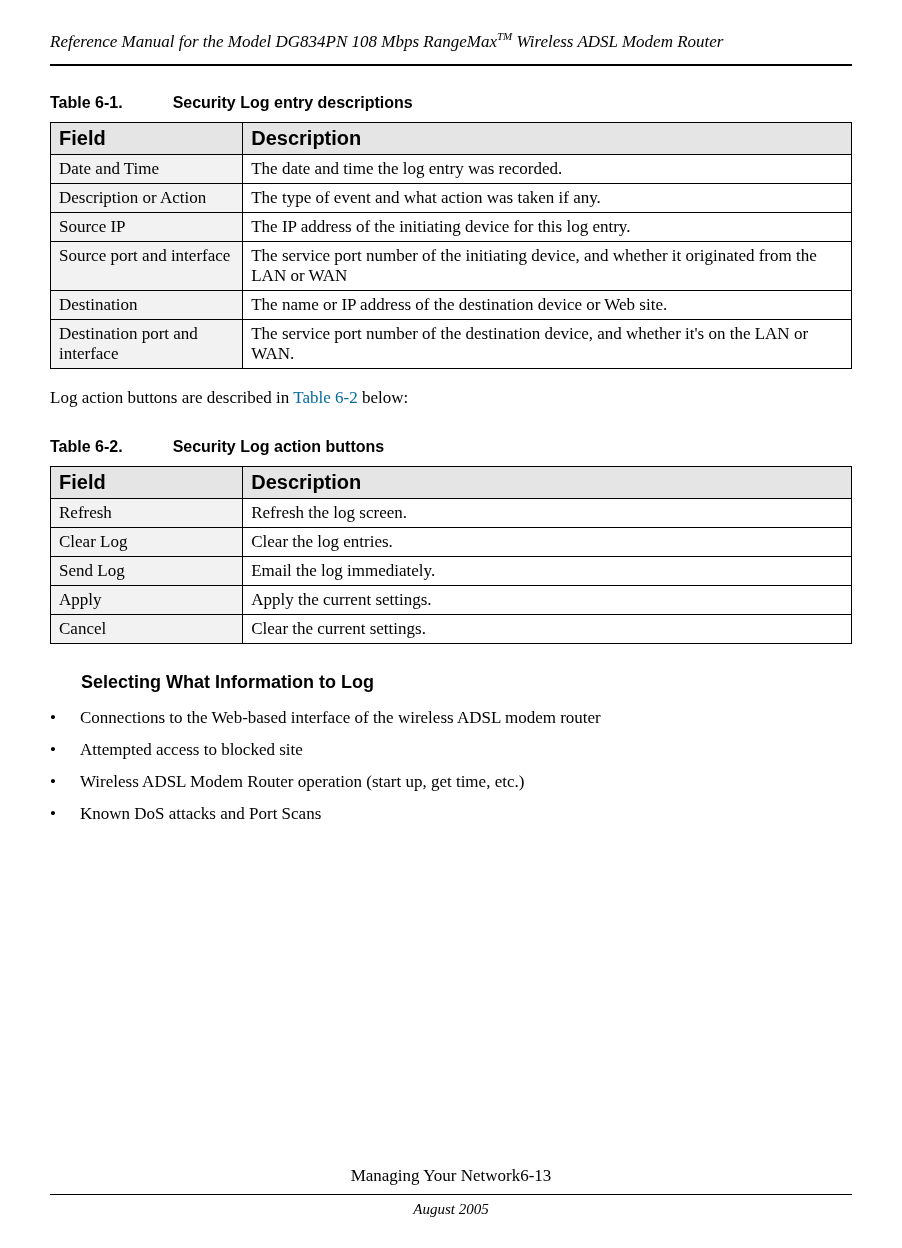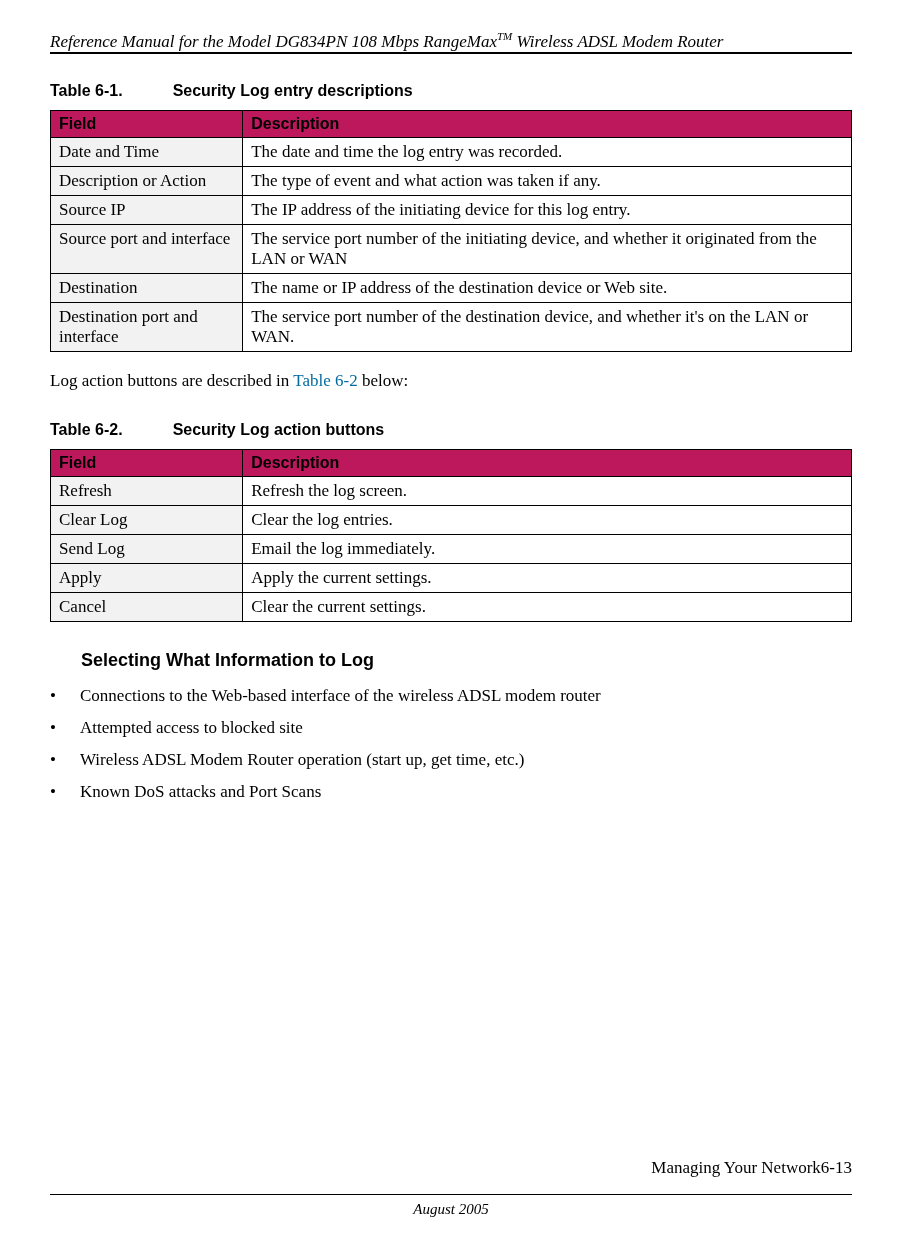--- a/index.html
+++ b/index.html
@@ -15,21 +15,21 @@
   .page {
     padding: 30px 50px 20px 50px;
     box-sizing: border-box;
     height: 100%;
     position: relative;
   }
   .doc-header {
     font-style: italic;
     font-size: 17px;
     border-bottom: 2px solid #000;
-    padding-bottom: 0;
+    padding-bottom: 12px;
   }
   .tm {
     font-size: 11px;
     vertical-align: super;
     font-style: italic;
   }
   .table-caption {
     font-family: Arial, Helvetica, sans-serif;
     font-weight: bold;
     font-size: 16px;
@@ -44,24 +44,24 @@
     width: 100%;
     font-size: 17px;
   }
   table.data th, table.data td {
     border: 1px solid #000;
     text-align: left;
     vertical-align: top;
     padding: 4px 8px;
   }
   table.data th {
-    background: #be185d;
+    background: #e5e5e5;
     font-family: Arial, Helvetica, sans-serif;
     font-weight: bold;
-    font-size: 16px;
+    font-size: 20px;
   }
   table.data td.fcol {
     background: #f2f2f2;
     width: 24%;
   }
   .body-text {
     font-size: 17px;
     margin-top: 18px;
     line-height: 1.35;
   }
@@ -96,23 +96,23 @@
   }
   .footer {
     position: absolute;
     left: 50px;
     right: 50px;
     bottom: 30px;
     font-size: 17px;
   }
   .footer-top {
     border-bottom: 1.5px solid #000;
-    padding-bottom: 16px;
+    padding-bottom: 8px;
     display: flex;
-    justify-content: flex-end;
+    justify-content: center;
   }
   .footer-date {
     text-align: center;
     font-style: italic;
     font-size: 15px;
     margin-top: 6px;
   }
 </style>
 </head>
 <body>

